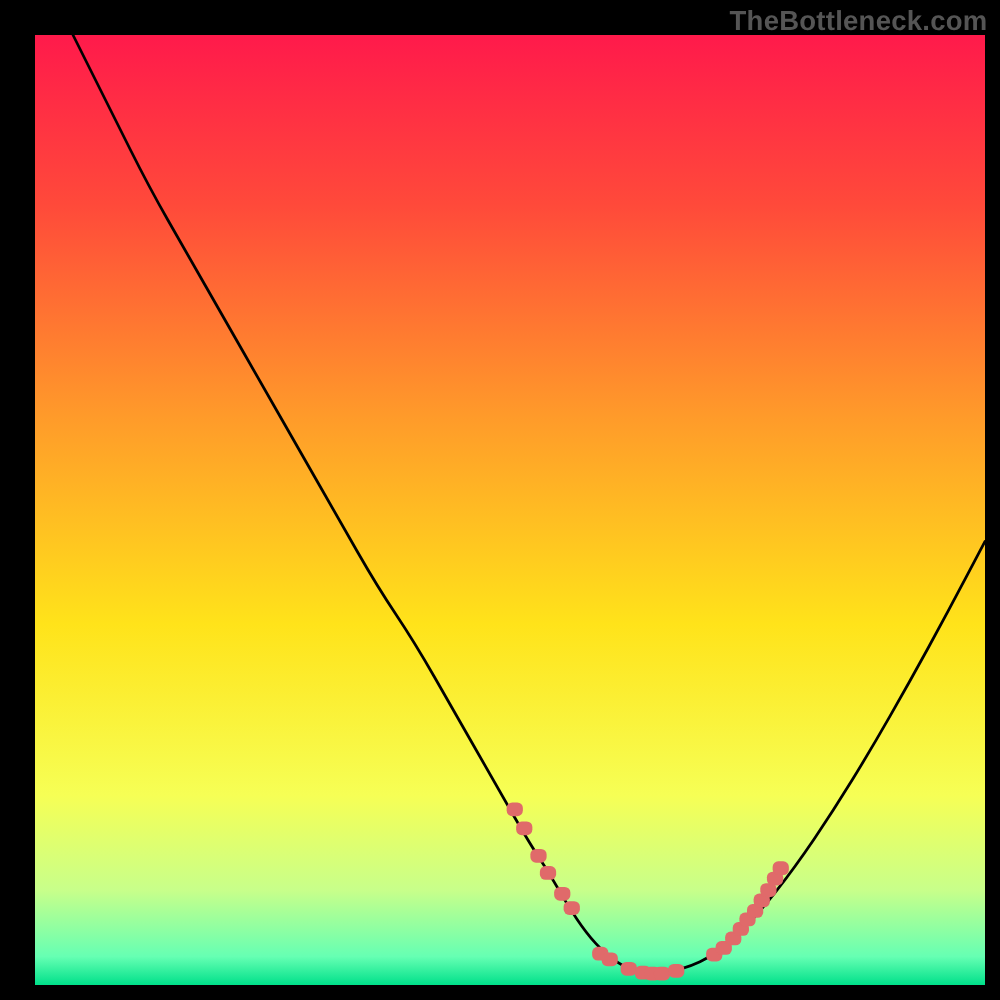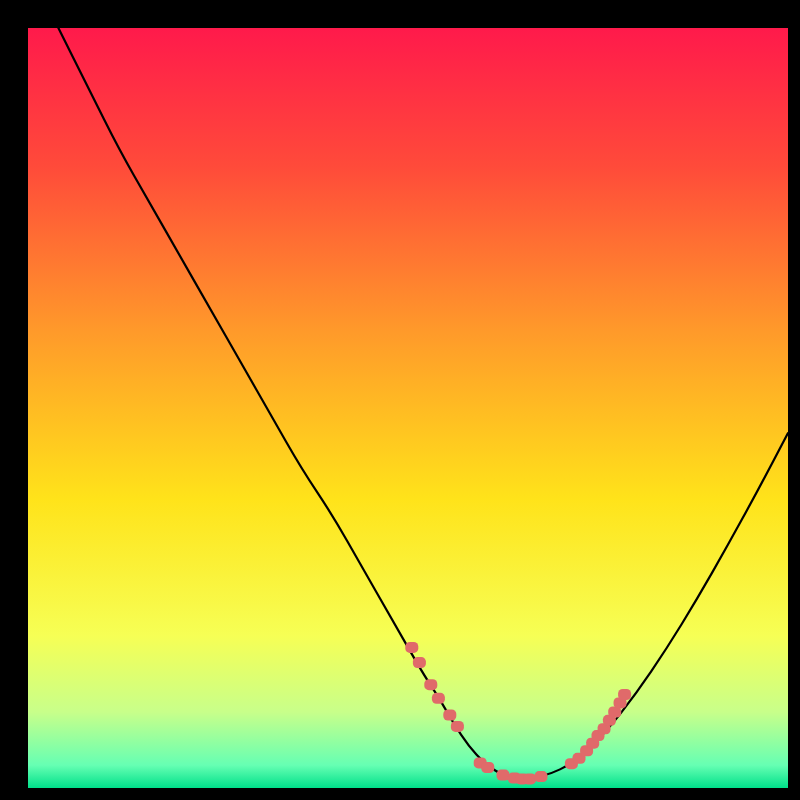--- a/index.html
+++ b/index.html
@@ -27,20 +27,21 @@
     user-select: none;
   }
   svg {
     display: block;
   }
 </style>
 </head>
 <body>
 
 <div class="chart-wrap">
+  <div class="watermark">TheBottleneck.com</div>
   <svg id="chart-svg" width="800" height="800" viewBox="0 0 800 800">
     <defs>
       <linearGradient id="bg-grad" x1="0" y1="0" x2="0" y2="1">
           <stop offset="0.0%" stop-color="#ff1a4b"></stop>
           <stop offset="18.0%" stop-color="#ff4a3a"></stop>
           <stop offset="40.0%" stop-color="#ff9a2a"></stop>
           <stop offset="62.0%" stop-color="#ffe31a"></stop>
           <stop offset="80.0%" stop-color="#f6ff55"></stop>
           <stop offset="90.0%" stop-color="#c8ff8a"></stop>
           <stop offset="97.0%" stop-color="#66ffb3"></stop>

